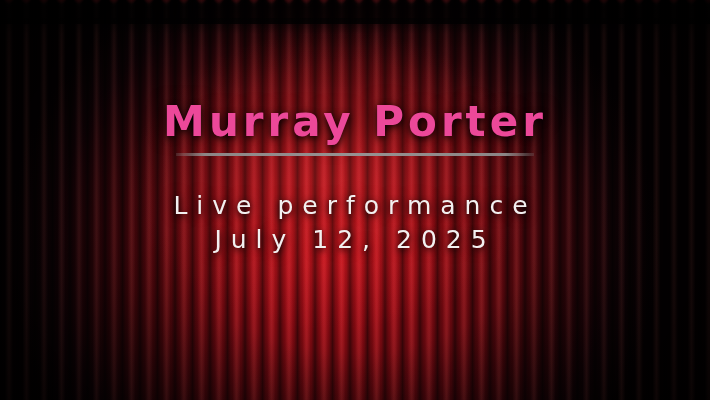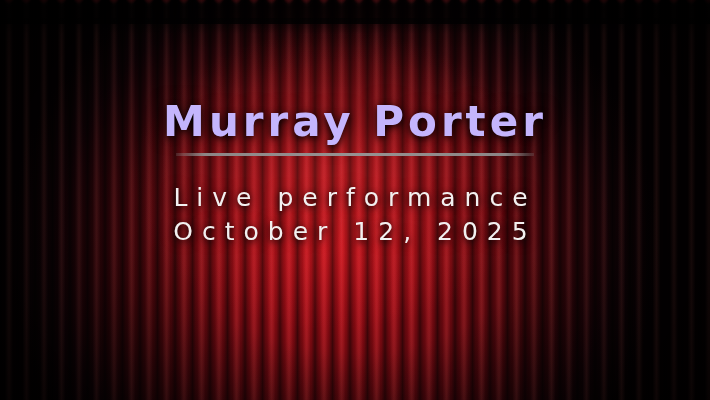--- a/index.html
+++ b/index.html
@@ -124,42 +124,42 @@
     flex-direction: column;
     align-items: center;
     z-index: 5;
   }
 
   .title {
     margin: 0;
     padding-top: 99px;
     font-size: 42px;
     font-weight: bold;
-    color: #c4b5fd;
+    color: #ec4899;
     letter-spacing: 4px;
     line-height: 1.08;
     text-align: center;
     text-shadow: 0 2px 7px rgba(0,0,0,0.85), 0 0 18px rgba(0,0,0,0.55);
     white-space: nowrap;
   }
 
   .divider {
     width: 358px;
     height: 3px;
     margin-top: 9px;
     background: linear-gradient(to right,
       rgba(120,118,118,0.25) 0%,
       rgba(142,140,140,0.95) 8%,
       rgba(150,148,148,0.98) 50%,
       rgba(142,140,140,0.95) 92%,
       rgba(120,118,118,0.25) 100%);
   }
 
   .subtitle {
-    margin: 0;
+    margin: 8px;
     padding-top: 25px;
     font-size: 25px;
     font-weight: normal;
     color: #f2f0f0;
     letter-spacing: 9px;
     line-height: 1.35;
     text-align: center;
     text-shadow: 0 2px 6px rgba(0,0,0,0.85), 0 0 14px rgba(0,0,0,0.5);
     white-space: nowrap;
   }
@@ -180,17 +180,17 @@
   <div class="vignette"></div>
 
   <div class="text-layer">
 
     <h1 class="title">Murray Porter</h1>
 
     <div class="divider"></div>
 
     <div class="subtitle">
       <span class="subtitle-line">Live performance</span>
-      <span class="subtitle-line">October 12, 2025</span>
+      <span class="subtitle-line">July 12, 2025</span>
     </div>
 
   </div>
 </div>
 
 </body></html>

